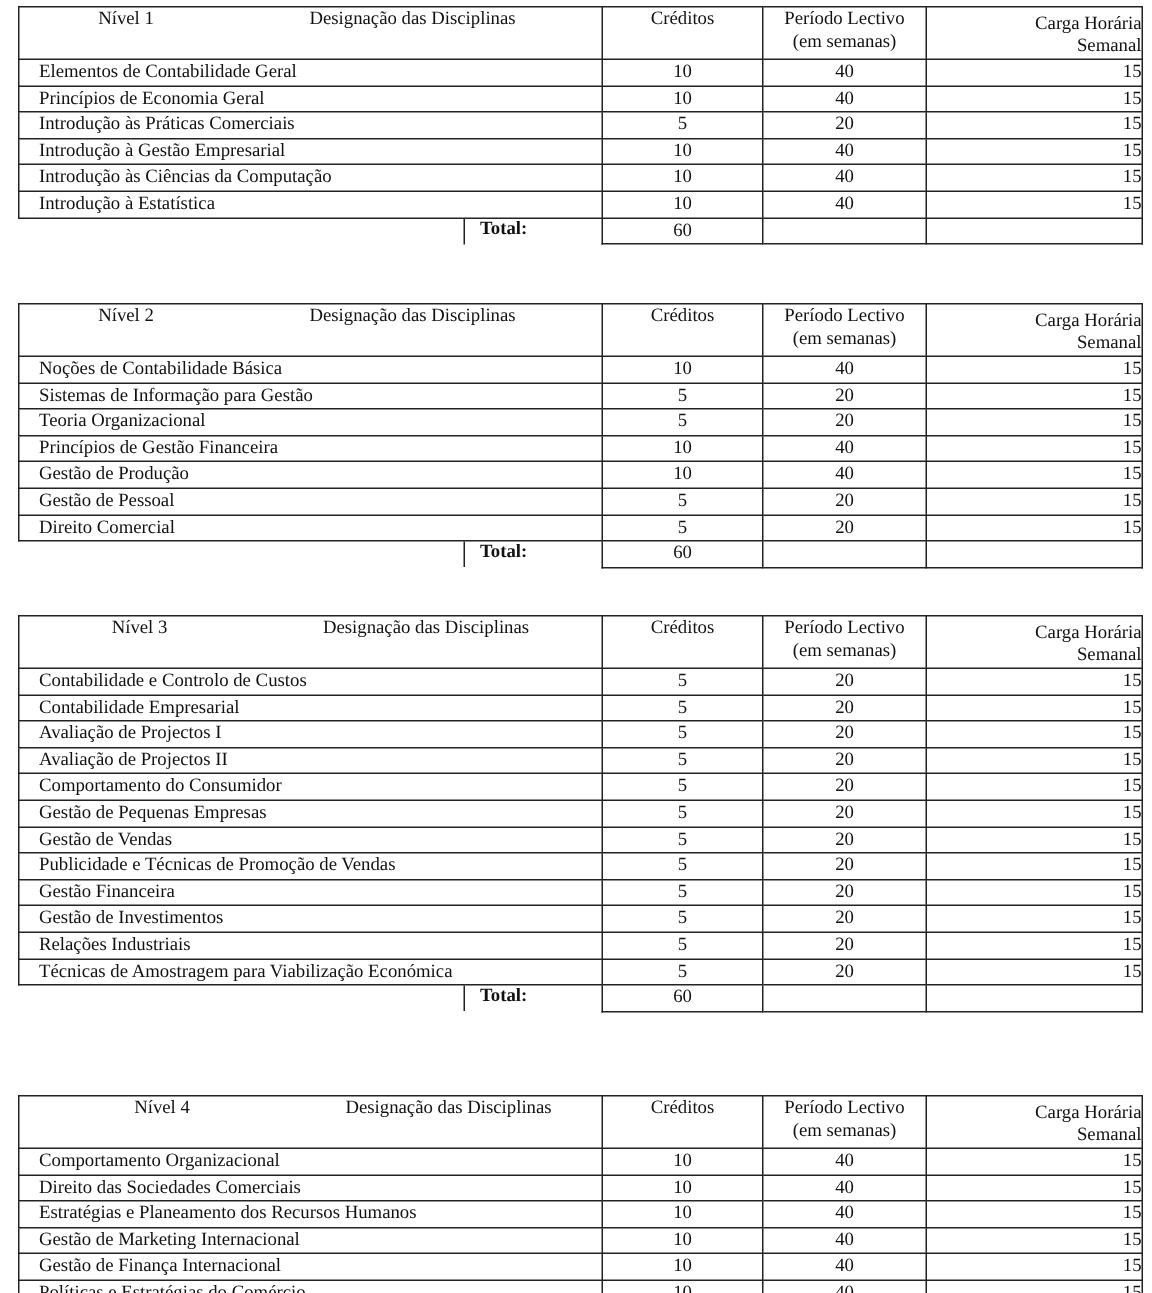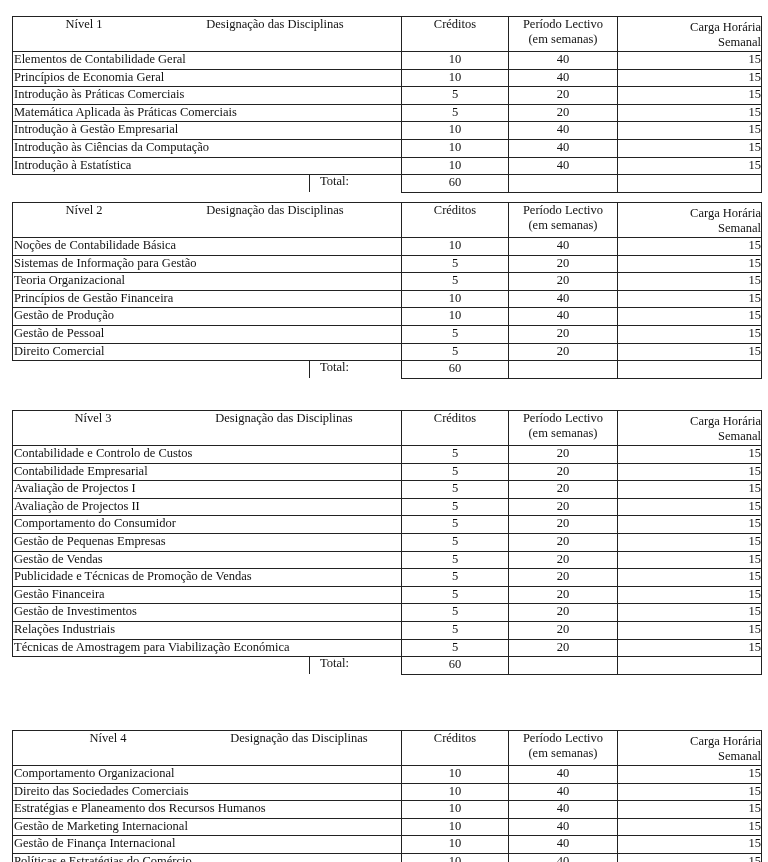--- a/index.html
+++ b/index.html
@@ -14,28 +14,28 @@
   .c2 { width: 101px; text-align: center; padding-left: 0; }
   .c3 { width: 103px; text-align: center; padding-left: 0; }
   .c4 { width: 143px; text-align: right; padding-left: 0; }
   .hdr-left { display: flex; }
   .hdr-level { width: 130px; }
   .hdr-title { flex: 1; }
   .total-row td { border: none; }
   .total-row td.tot-cell { border: 1.3px solid #222; }
   .tot-wrap { position: relative; height: 16.6px; }
   .tot-box { position: absolute; right: 0; top: -1px; width: 92px; height: 32px;
-             border-left: 1.3px solid #222; border-bottom: 1.3px solid #222; padding-left: 10px; box-sizing: border-box; }
-  .data-row td.c1 { padding-left: 1px; }
+             border-left: 1.3px solid #222; border-bottom: 1.3px solid #222; padding-left: 10px; box-sizing: border-box; font-weight: bold; }
+  .data-row td.c1 { padding-left: 13px; }
 </style>
 </head>
 <body>
 
 <div id="root">
-    <div class="block" style="top:16px">
+    <div class="block" style="top:4px">
   <table>
     <colgroup>
           <col style="width:389px">
           <col style="width:107px">
           <col style="width:109px">
           <col style="width:144px">
         </colgroup>
     <tbody>
           <tr>
       <th class="c1">
@@ -61,26 +61,20 @@
       <td class="c4">15</td>
     </tr>
           <tr class="data-row">
       <td class="c1">Princípios de Economia Geral</td>
       <td class="c2">10</td>
       <td class="c3">40</td>
       <td class="c4">15</td>
     </tr>
           <tr class="data-row">
       <td class="c1">Introdução às Práticas Comerciais</td>
-      <td class="c2">5</td>
-      <td class="c3">20</td>
-      <td class="c4">15</td>
-    </tr>
-          <tr class="data-row">
-      <td class="c1">Matemática Aplicada às Práticas Comerciais</td>
       <td class="c2">5</td>
       <td class="c3">20</td>
       <td class="c4">15</td>
     </tr>
           <tr class="data-row">
       <td class="c1">Introdução à Gestão Empresarial</td>
       <td class="c2">10</td>
       <td class="c3">40</td>
       <td class="c4">15</td>
     </tr>

